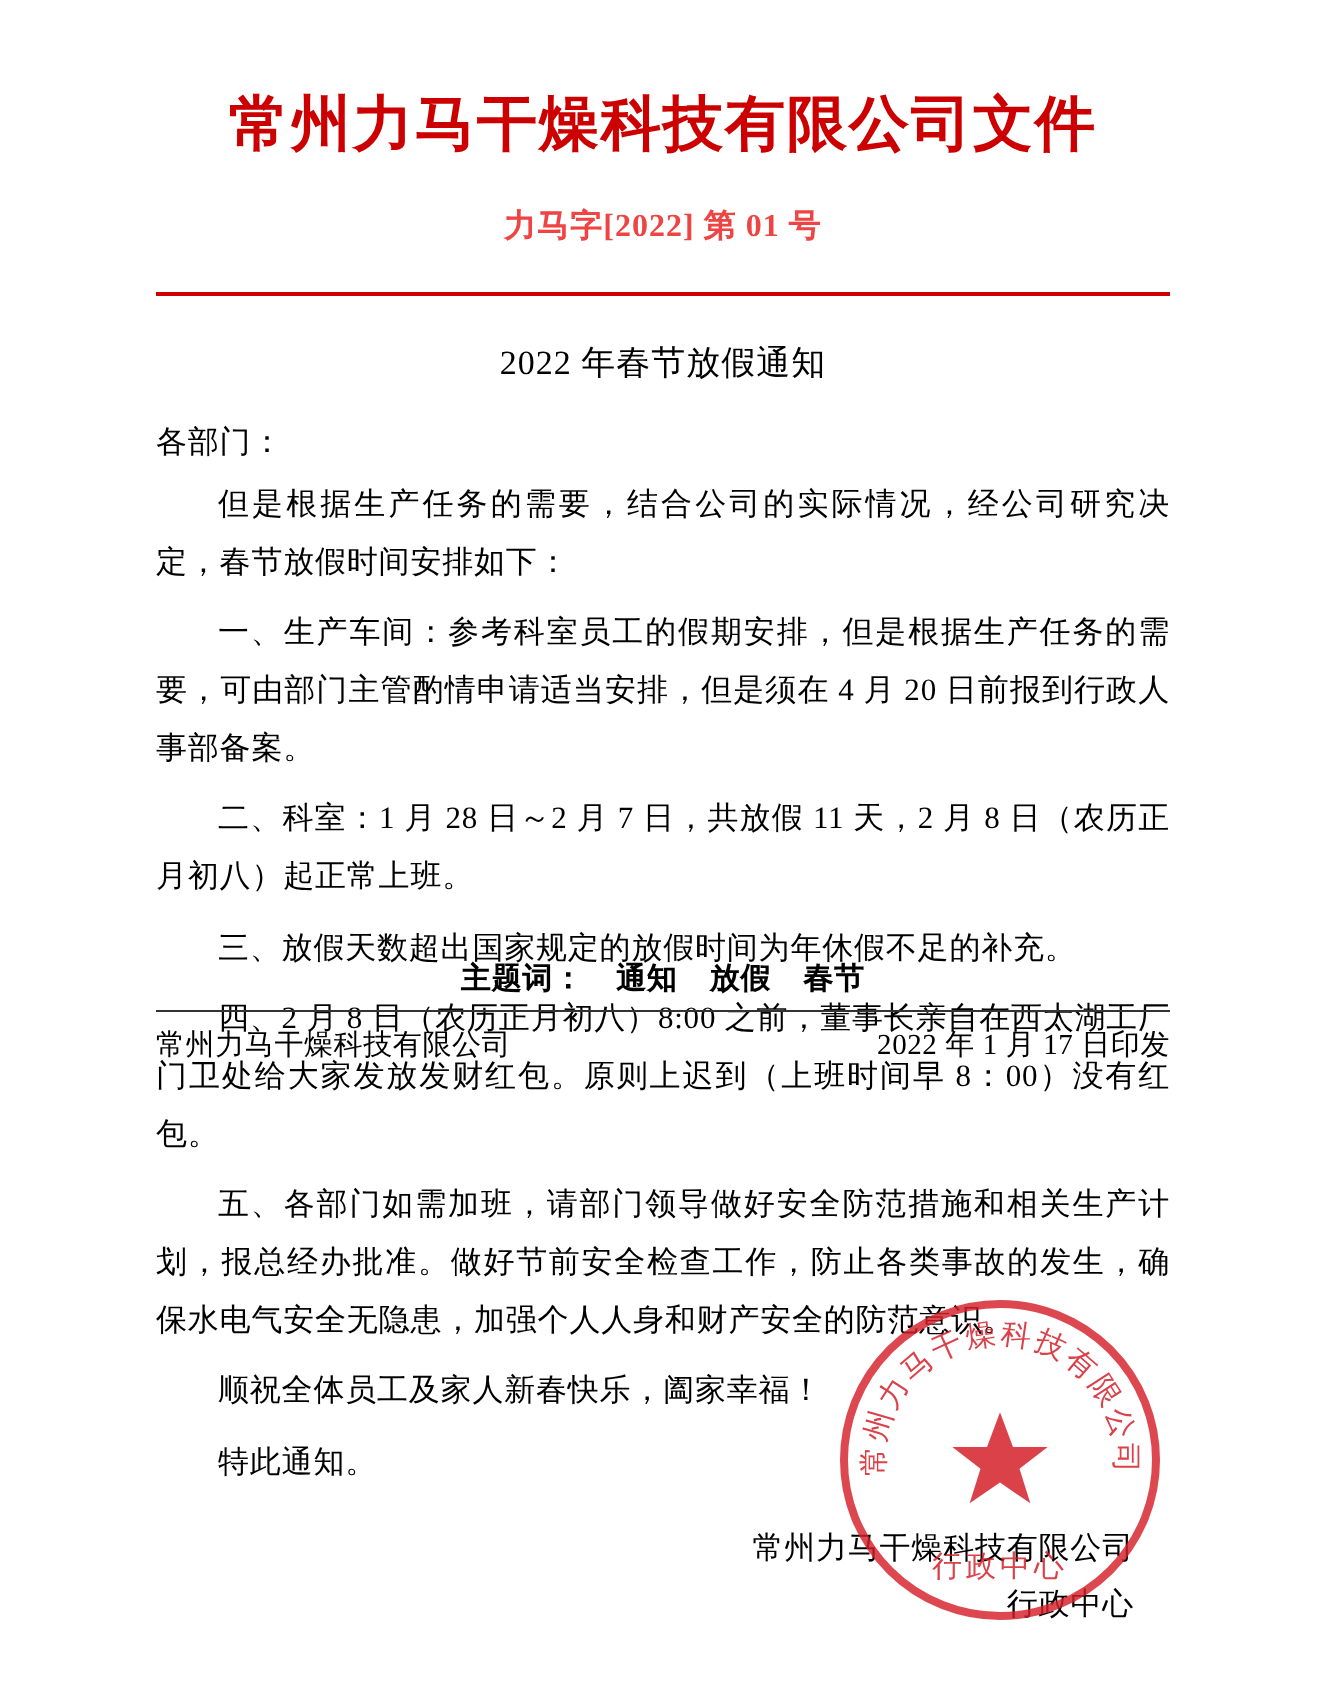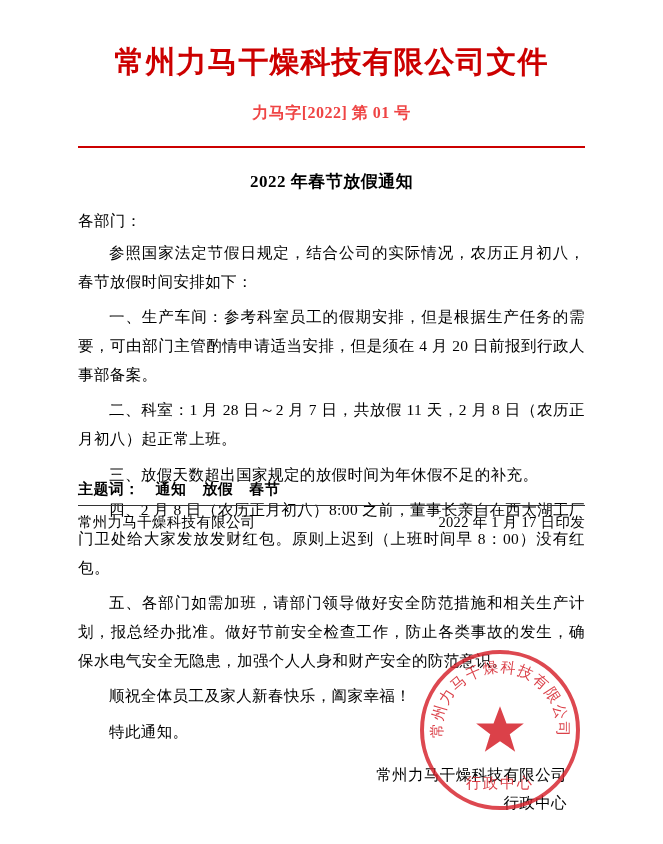--- a/index.html
+++ b/index.html
@@ -47,21 +47,21 @@
     border: none;
     border-top: 2px solid #cc0000;
     margin: 22px 0 0 0;
     height: 0;
   }
 
   
   .subject {
     text-align: center;
     font-size: 17px;
-    font-weight: bold;
+    font-weight: normal;
     margin: 0;
     padding-top: 22px;
     letter-spacing: 0.5px;
   }
   .salutation {
     font-size: 15.5px;
     margin: 0;
     padding-top: 18px;
     letter-spacing: 0.4px;
   }
@@ -91,20 +91,21 @@
     position: absolute;
     left: 78px;
     right: 78px;
     bottom: 62px;
   }
   .keywords {
     font-size: 15px;
     font-weight: bold;
     letter-spacing: 0.4px;
     padding-bottom: 6px;
+    text-align: center;
   }
   .keywords .kw { margin-left: 16px; }
   .footer-rule {
     border: none;
     border-top: 1px solid #333333;
     margin: 0;
     height: 0;
   }
   .footer-line {
     display: flex;
@@ -155,21 +156,21 @@
 
 <div class="page">
 
   <h1 class="doc-title">常州力马干燥科技有限公司文件</h1>
   <div class="doc-number">力马字[2022]  第 01 号</div>
   <hr class="red-rule">
 
   <h2 class="subject">2022 年春节放假通知</h2>
   <div class="salutation">各部门：</div>
 
-  <p class="para">参照国家法定节假日规定，结合公司的实际情况，农历正月初八，春节放假时间安排如下：</p>
+  <p class="para">但是根据生产任务的需要，结合公司的实际情况，经公司研究决定，春节放假时间安排如下：</p>
   <p class="para">一、生产车间：参考科室员工的假期安排，但是根据生产任务的需要，可由部门主管酌情申请适当安排，但是须在 4 月 20 日前报到行政人事部备案。</p>
   <p class="para">二、科室：1 月 28 日～2 月 7 日，共放假 11 天，2 月 8 日（农历正月初八）起正常上班。</p>
   <p class="para">三、放假天数超出国家规定的放假时间为年休假不足的补充。</p>
   <p class="para">四、2 月 8 日（农历正月初八）8:00 之前，董事长亲自在西太湖工厂门卫处给大家发放发财红包。原则上迟到（上班时间早 8：00）没有红包。</p>
   <p class="para">五、各部门如需加班，请部门领导做好安全防范措施和相关生产计划，报总经办批准。做好节前安全检查工作，防止各类事故的发生，确保水电气安全无隐患，加强个人人身和财产安全的防范意识。</p>
   <p class="para">顺祝全体员工及家人新春快乐，阖家幸福！</p>
   <p class="para">特此通知。</p>
 
   <div class="sign-block">
     <div>常州力马干燥科技有限公司</div>

